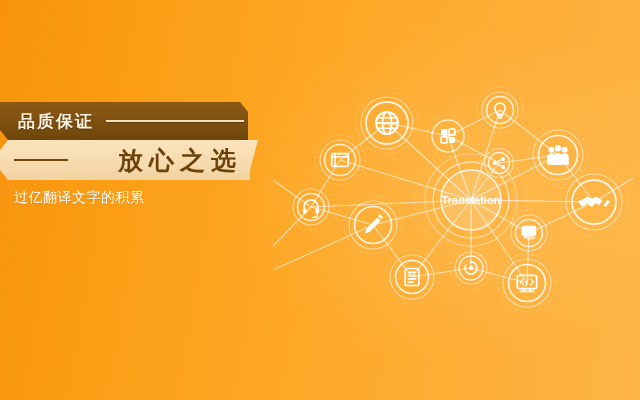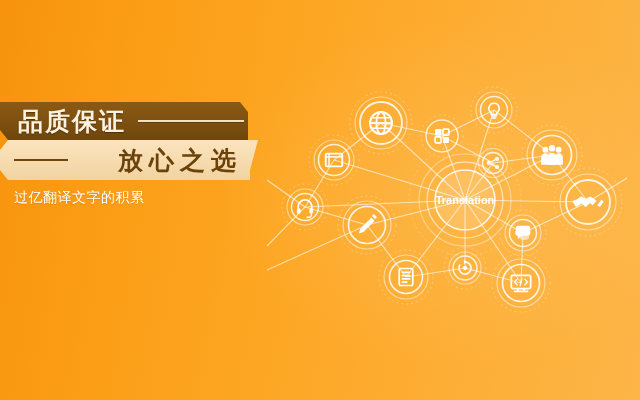--- a/index.html
+++ b/index.html
@@ -53,21 +53,21 @@
     background: linear-gradient(180deg, #fbe3bc 0%, #f7dcb0 50%, #f2d3a1 100%);
     clip-path: polygon(8px 0, 258px 0, 250px 30px, 250px 40px, 8px 40px, 0 30px, 0 10px);
     padding-left: 14px;
     padding-right: 16px;
     box-sizing: border-box;
     justify-content: flex-end;
     gap: 10px;
   }
   .bar-top-text {
     color: #fdf2df;
-    font-size: 25px;
+    font-size: 17px;
     font-weight: 700;
     letter-spacing: 2px;
     white-space: nowrap;
     text-shadow: 0 1px 1px rgba(0,0,0,0.35);
     font-family: "DejaVu Sans", "Liberation Sans", sans-serif;
   }
   .rule-light {
     flex: 1;
     height: 2px;
     background: #f3e0bd;
@@ -106,21 +106,21 @@
     line-height: 17px;
     letter-spacing: 0.5px;
     white-space: nowrap;
     font-family: "DejaVu Sans", "Liberation Sans", sans-serif;
     text-shadow: 0 1px 1px rgba(160,85,0,0.30);
   }
 
   
   #network {
     position: absolute;
-    left: 267px;
+    left: 273px;
     top: 60px;
     width: 360px;
     height: 280px;
   }
 </style>
 </head>
 <body>
 
 <div id="stage">
 

